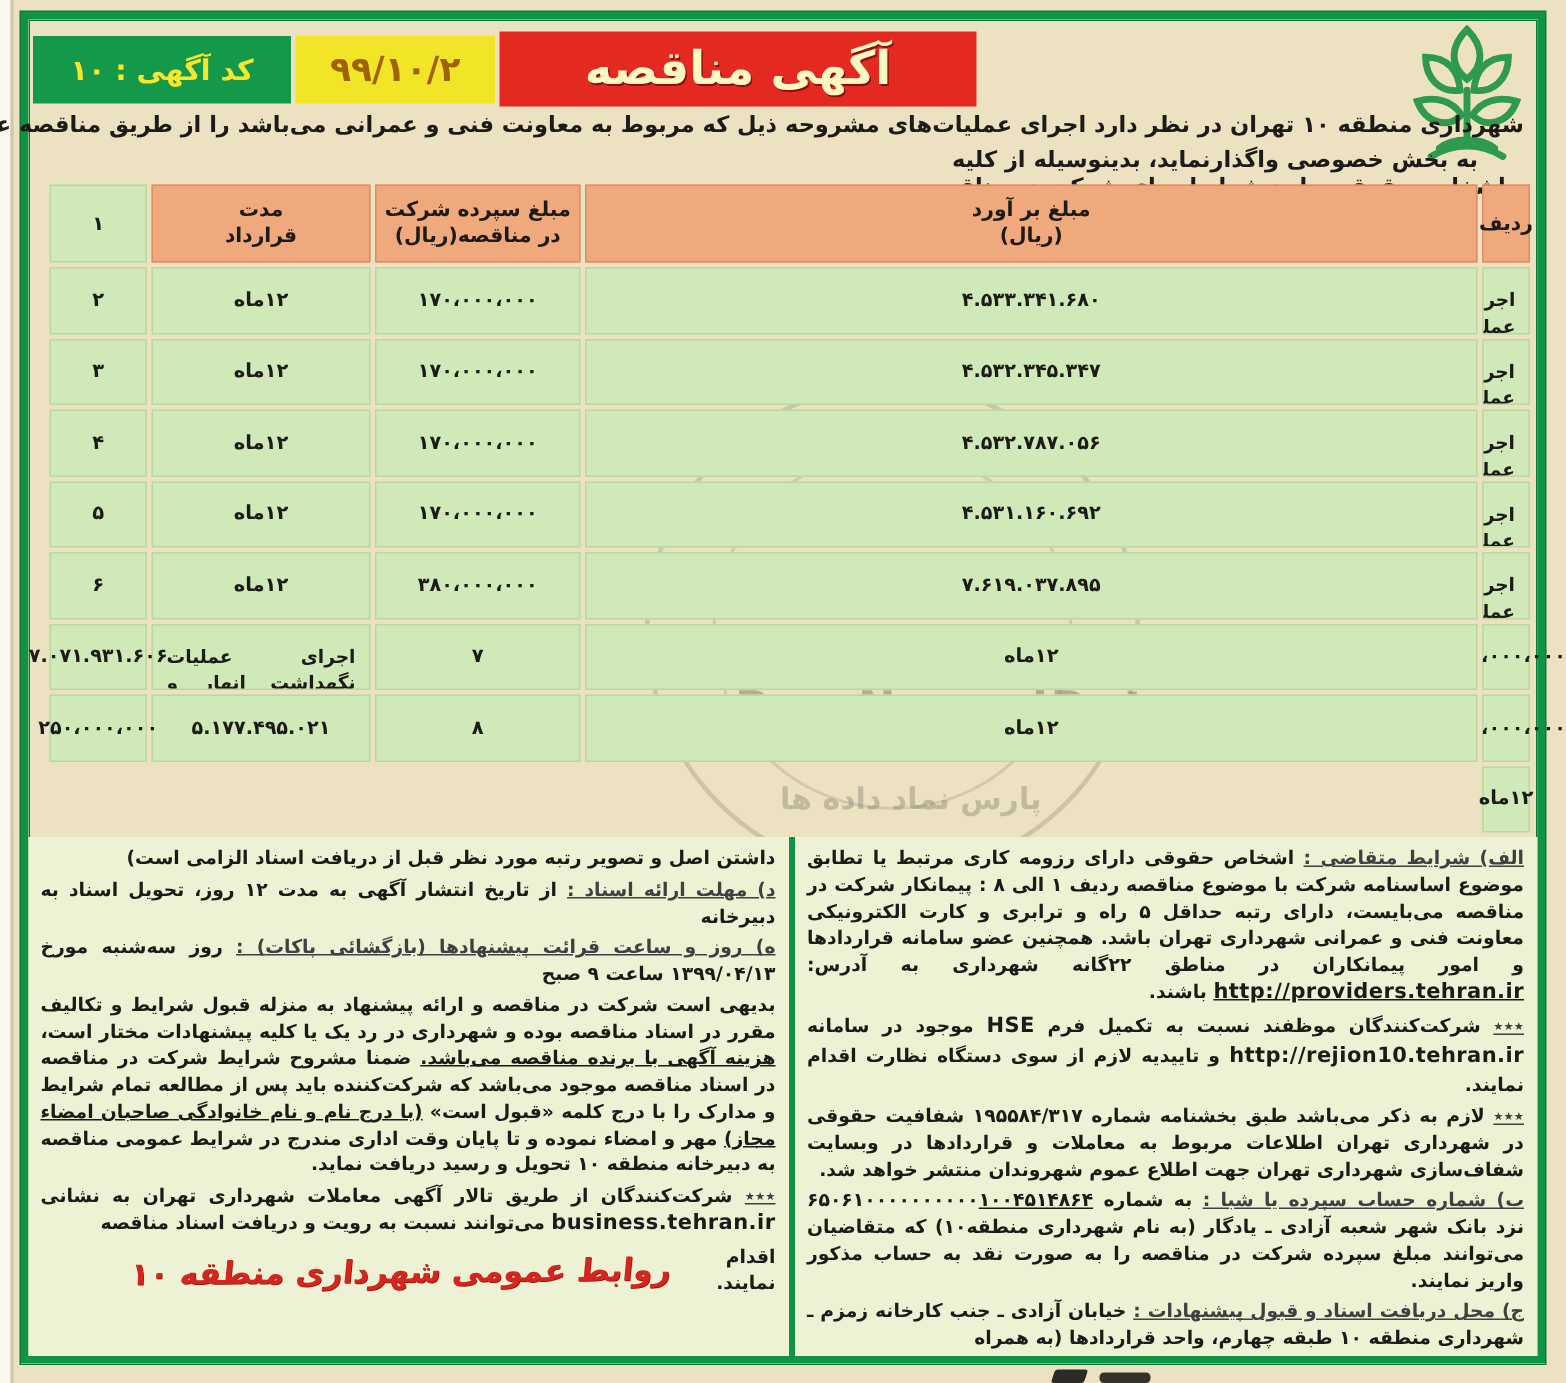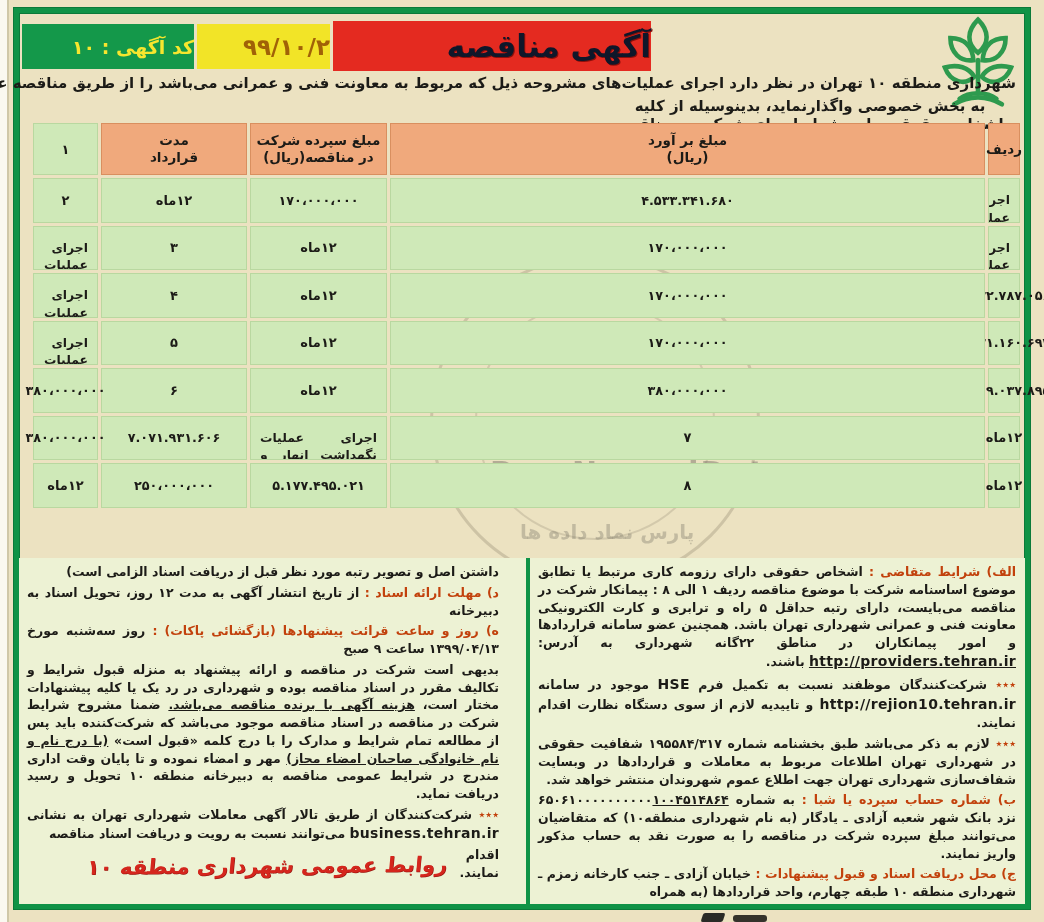--- a/index.html
+++ b/index.html
@@ -12,24 +12,24 @@
   .scan-strip { position:absolute; left:0; top:0; width:7px; height:922px; background:#faf8f0; }
   .scan-line  { position:absolute; left:7px; top:0; width:2px; height:922px; background:#cfc7a8; }
 
   .frame {
     position:absolute; left:14px; top:8px; width:1016px; height:901px;
     border:5px solid #109346;
     box-shadow: inset 0 0 0 1px #0b7a39, 0 0 0 1px #0b7a39;
   }
 
   
-  .badge { position:absolute; display:flex; align-items:center; font-weight:bold; }
+  .badge { position:absolute; display:flex; align-items:center; justify-content:center; font-weight:bold; }
   .code-badge  { left:22px;  top:24px; width:172px; height:45px; background:#14984a; color:#f7e62e; font-size:19px; }
   .date-badge  { left:197px; top:24px; width:133px; height:45px; background:#f2e427; color:#a16207; font-size:23px; letter-spacing:1px; }
-  .title-badge { left:333px; top:21px; width:318px; height:50px; background:#e42a20; color:#0f172a; font-size:31px; letter-spacing:3px; font-weight:bold; text-shadow:1px 1px 0 #8c0f0a; }
+  .title-badge { left:333px; top:21px; width:318px; height:50px; background:#e42a20; color:#fef9c3; font-size:31px; letter-spacing:3px; font-weight:bold; text-shadow:1px 1px 0 #8c0f0a; }
   .logo-box { position:absolute; left:932px; top:14px; width:92px; height:96px; }
 
   
   .intro { position:absolute; left:30px; top:74px; width:986px; font-weight:bold; font-size:15px; }
   .intro-l1 { text-align:justify; text-align-last:justify; white-space:nowrap; }
   .intro-l2 { width:412px; margin-left:458px; margin-top:5px; text-align:center; }
 
   
   .tbl {
     position:absolute; left:30px; top:123px; width:990px; height:432px;
@@ -45,22 +45,22 @@
   .num { font-size:12.8px; letter-spacing:0.5px; }
 
   
   .conds {
     position:absolute; left:19px; top:558px; width:1006px; height:346px;
     background:#edf2d4; display:flex; direction:rtl; overflow:hidden;
   }
   .col { font-size:12.5px; font-weight:bold; line-height:1.42; text-align:justify; }
   .col p { margin:0 0 3px; }
   .col-right { width:499px; padding:5px 9px 0 8px; border-left:4px solid #109346; }
-  .col-left  { flex:1; padding:5px 27px 0 8px; }
-  .lbl { color:#c2410c; }
+  .col-left  { flex:1; padding:5px 9px 0 8px; }
+  .lbl { color:#404040;text-decoration:underline; }
   .url { direction:ltr; unicode-bidi:isolate; display:inline-block; font-size:14px; font-weight:bold; letter-spacing:0.3px; }
   .ul { text-decoration:underline; }
   .acct { direction:ltr; unicode-bidi:isolate; display:inline-block; letter-spacing:0.5px; }
   .tail-row { display:flex; align-items:flex-end; justify-content:space-between; margin-top:2px; }
   .sig { color:#d5261d; font-size:21px; font-weight:bold; transform:skewX(-6deg) rotate(-0.5deg); text-shadow:0.5px 0.5px 0 #8c0f0a; margin-left:60px; white-space:nowrap; }
 
   
   .wm-circle  { position:absolute; left:430px; top:255px; width:330px; height:330px; border:3px solid rgba(125,115,95,0.28); border-radius:50%; pointer-events:none; }
   .wm-circle2 { position:absolute; left:475px; top:300px; width:240px; height:240px; border:2px solid rgba(125,115,95,0.22); border-radius:50%; pointer-events:none; }
   .wm-latin   { position:absolute; left:490px; top:455px; color:rgba(110,105,95,0.45); font-size:30px; font-weight:bold; letter-spacing:2px; direction:ltr; pointer-events:none; }
@@ -123,20 +123,21 @@
 قرارداد</div>
 
     <div class="cell">۱</div>
     <div class="cell subject"><span class="subject-inner">اجرای عملیات نگهداشت، تعمیر و ترمیم معابر سواره‌رو در ناحیه ۱ شرقی منطقه ۱۰ شامل آدرس‌های خیابان حدادی، خیابان ایتانلو، خیابان بریانک، خیابان محبوب مجاز و...</span></div>
     <div class="cell num">۴.۵۳۳.۳۴۱.۶۸۰</div>
     <div class="cell num">۱۷۰،۰۰۰،۰۰۰</div>
     <div class="cell">۱۲ماه</div>
 
     <div class="cell">۲</div>
     <div class="cell subject"><span class="subject-inner">اجرای عملیات نگهداشت، تعمیر و ترمیم معابر سواره‌رو در ناحیه ۱ غربی منطقه ۱۰ شامل آدرس‌های خیابان سی‌متری جی، خیابان شاه‌محمدی، خیابان حسام‌الدین، خیابان زمانی و...</span></div>
+    <div class="cell num">۴.۵۳۲.۳۴۵.۳۴۷</div>
     <div class="cell num">۱۷۰،۰۰۰،۰۰۰</div>
     <div class="cell">۱۲ماه</div>
 
     <div class="cell">۳</div>
     <div class="cell subject"><span class="subject-inner">اجرای عملیات نگهداشت، تعمیر و ترمیم معابر سواره‌رو در ناحیه ۲ منطقه ۱۰ شامل آدرس‌های بزرگراه یادگار امام، خیابان امام خمینی(ره)، خیابان جیحون، خیابان مرتضوی، خیابان کمیل و...</span></div>
     <div class="cell num">۴.۵۳۲.۷۸۷.۰۵۶</div>
     <div class="cell num">۱۷۰،۰۰۰،۰۰۰</div>
     <div class="cell">۱۲ماه</div>
 
     <div class="cell">۴</div>

